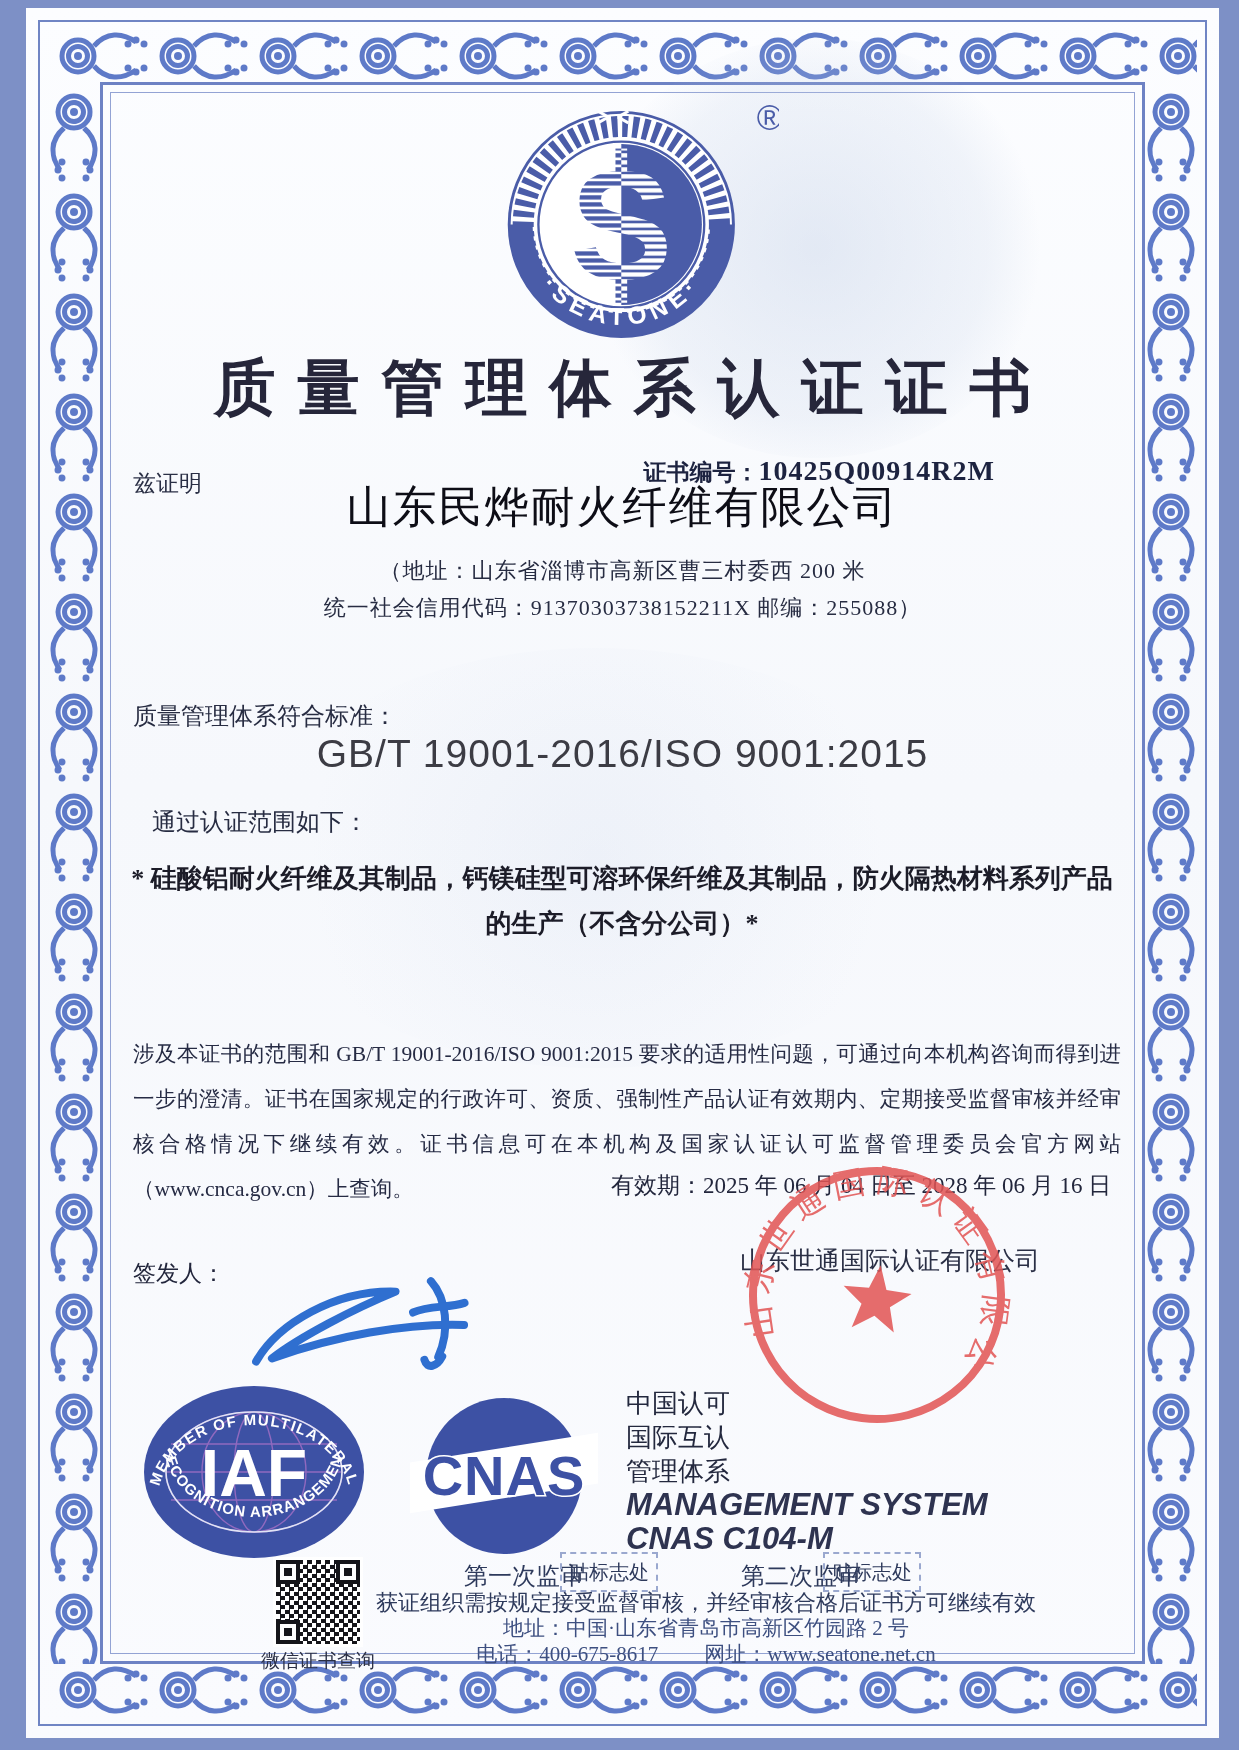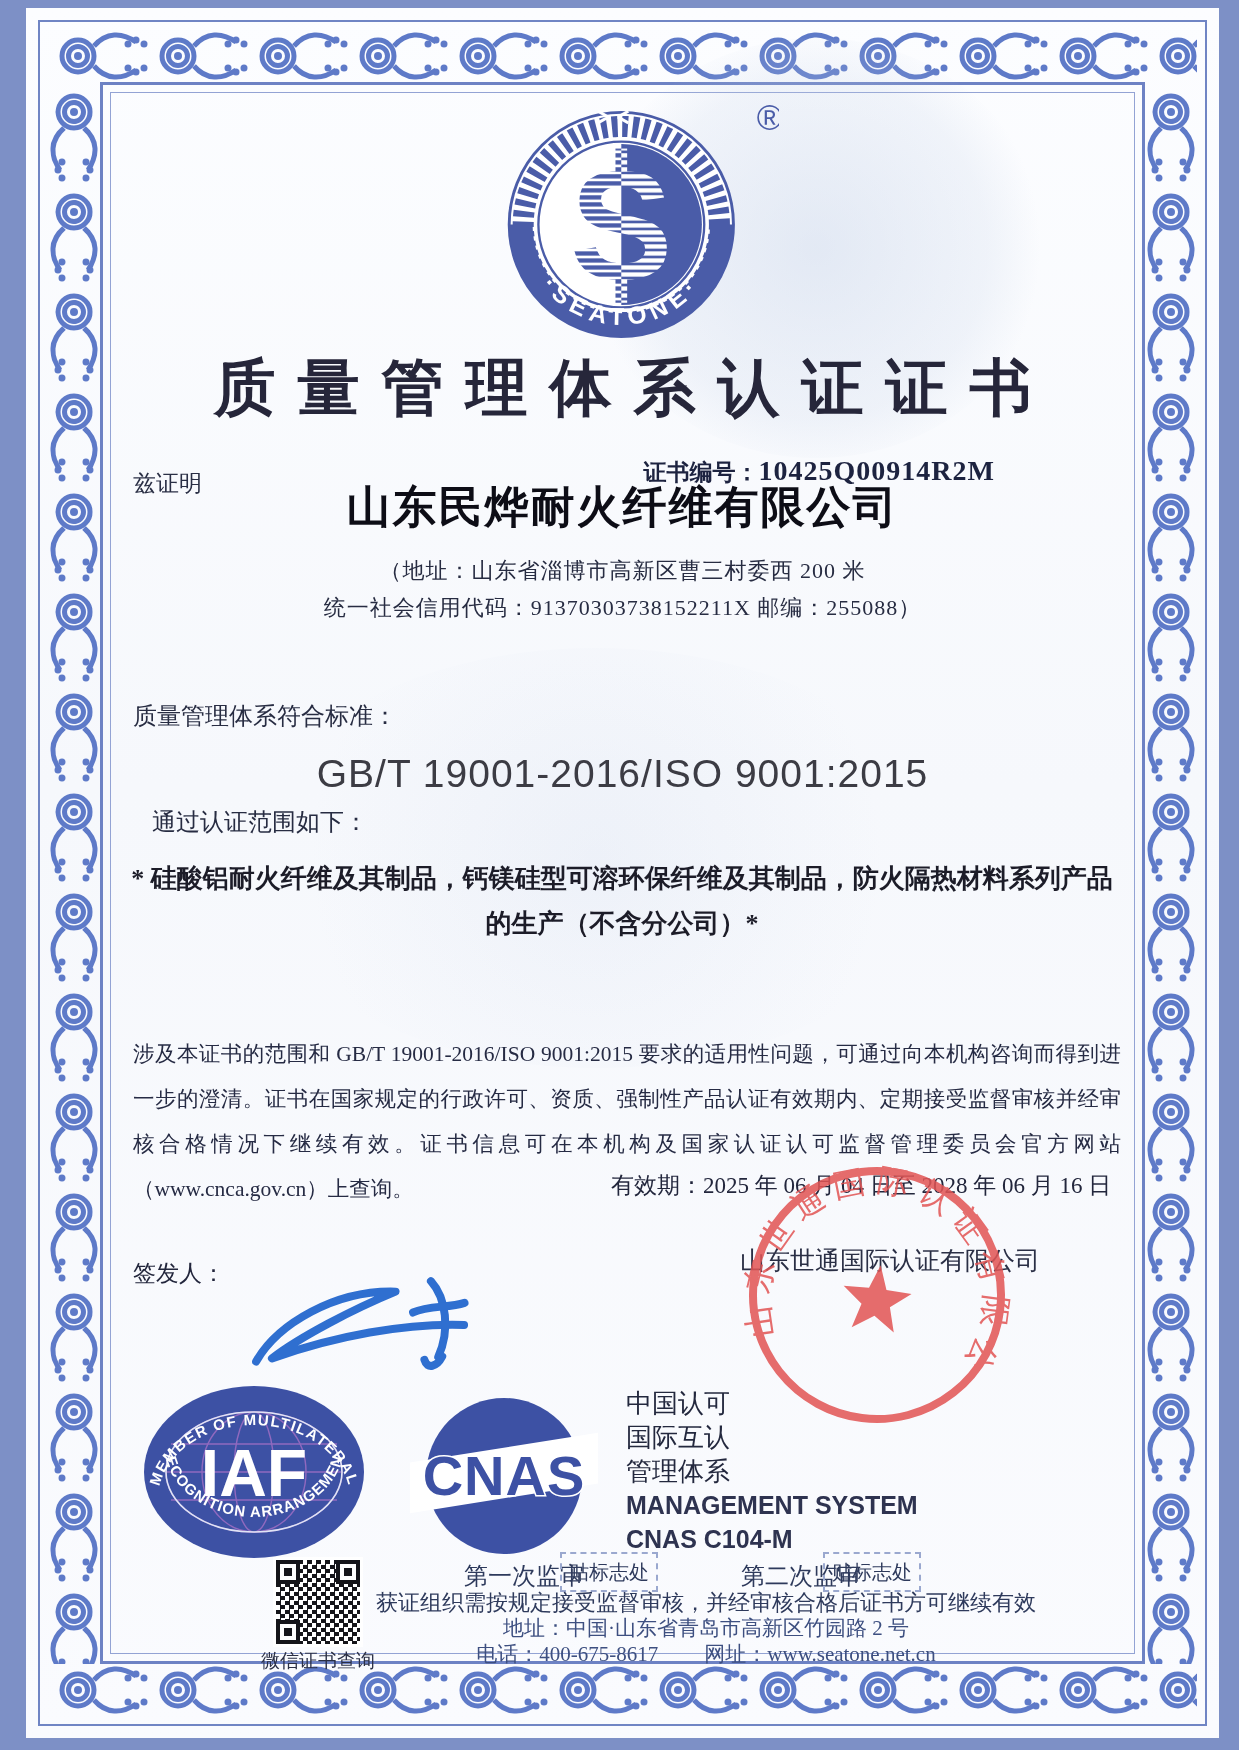--- a/index.html
+++ b/index.html
@@ -16,41 +16,41 @@
        background:radial-gradient(circle,rgba(188,203,228,.38) 0%,rgba(188,203,228,.18) 55%,transparent 72%);}
   .wm2{left:220px;top:640px;width:700px;height:420px;
        background:radial-gradient(circle,rgba(205,216,236,.22) 0%,transparent 70%);}
   .abs{position:absolute;}
   .ctr{left:0;width:100%;text-align:center;}
   .title{top:338px;font-size:62px;font-weight:700;color:#26263a;letter-spacing:22px;text-indent:22px;}
   .certno{top:447px;right:224px;text-align:right;color:#1d2340;}
   .certno .lbl{font-size:23px;font-weight:700;}
   .certno .num{font-size:28px;font-weight:700;letter-spacing:1px;}
   .certify{left:107px;top:460px;font-size:23px;color:#2a2f45;}
-  .company{top:470px;font-size:44px;font-weight:700;letter-spacing:2px;color:#0d0d16;font-family:"Liberation Sans",sans-serif;}
+  .company{top:470px;font-size:44px;font-weight:400;letter-spacing:2px;color:#0d0d16;font-family:"Liberation Sans",sans-serif;}
   .addr{font-size:22px;color:#272c42;letter-spacing:1px;}
   .addr1{top:548px;} .addr2{top:585px;}
   .stdlbl{left:107px;top:692px;font-size:24px;color:#272c42;}
-  .stdcode{top:724px;font-size:39px;color:#3c3c44;font-family:"Liberation Sans",sans-serif;letter-spacing:1px;margin-top:20px;}
+  .stdcode{top:724px;font-size:39px;color:#3c3c44;font-family:"Liberation Sans",sans-serif;letter-spacing:1px;}
   .scopelbl{left:107px;top:798px;font-size:24px;color:#272c42;margin-left:19px;}
   .scope{left:101px;top:848px;width:990px;text-align:center;font-size:26px;font-weight:700;
          line-height:45px;color:#1c1c28;}
   .disclaimer{left:107px;top:1024px;width:988px;font-size:21.5px;line-height:45px;
               color:#262b44;text-align:justify;}
   .daterow{font-size:23px;color:#22263c;}
   .issue{left:107px;top:1162px;} .valid{left:585px;top:1162px;}
   .signer{left:107px;top:1250px;font-size:23px;color:#22263c;}
   .issuer{left:714px;top:1236px;font-size:25px;color:#2a2f45;z-index:1;}
   .sig{left:212px;top:1262px;transform:rotate(-4deg);}
   .seal{left:716px;top:1152px;opacity:.86;transform:rotate(7deg);z-index:2;}
   .iaf{left:112px;top:1372px;}
   .cnas{left:384px;top:1384px;}
   .cnastxt{left:600px;top:1378px;line-height:34px;color:#23283e;}
   .cnastxt .zh{font-size:26px;font-family:"Liberation Sans",sans-serif;}
-  .cnastxt .en{font-size:25px;font-weight:700;font-family:"Liberation Sans",sans-serif;color:#2e3350;}
+  .cnastxt .en{font-size:31px;font-weight:700;font-family:"Liberation Sans",sans-serif;color:#2e3350;font-style:italic;}
   .qr{left:250px;top:1552px;width:84px;height:84px;
       background:repeating-conic-gradient(#15151a 0% 25%,#ffffff 0% 50%);background-size:9px 9px;
       outline:3px solid #fff;}
   .fp{position:absolute;width:24px;height:24px;background:#15151a;}
   .fp::before{content:"";position:absolute;inset:4px;background:#fff;}
   .fp::after{content:"";position:absolute;inset:8px;background:#15151a;}
   .fp.tl{left:0;top:0;} .fp.tr{right:0;top:0;} .fp.bl{left:0;bottom:0;}
   .qrcap{left:232px;top:1640px;width:120px;text-align:center;font-size:19px;color:#2a2f45;}
   .surv{position:absolute;font-size:24px;color:#2e3a5c;}
   .s-lbl1{left:438px;top:1552px;} .s-lbl2{left:715px;top:1552px;}

